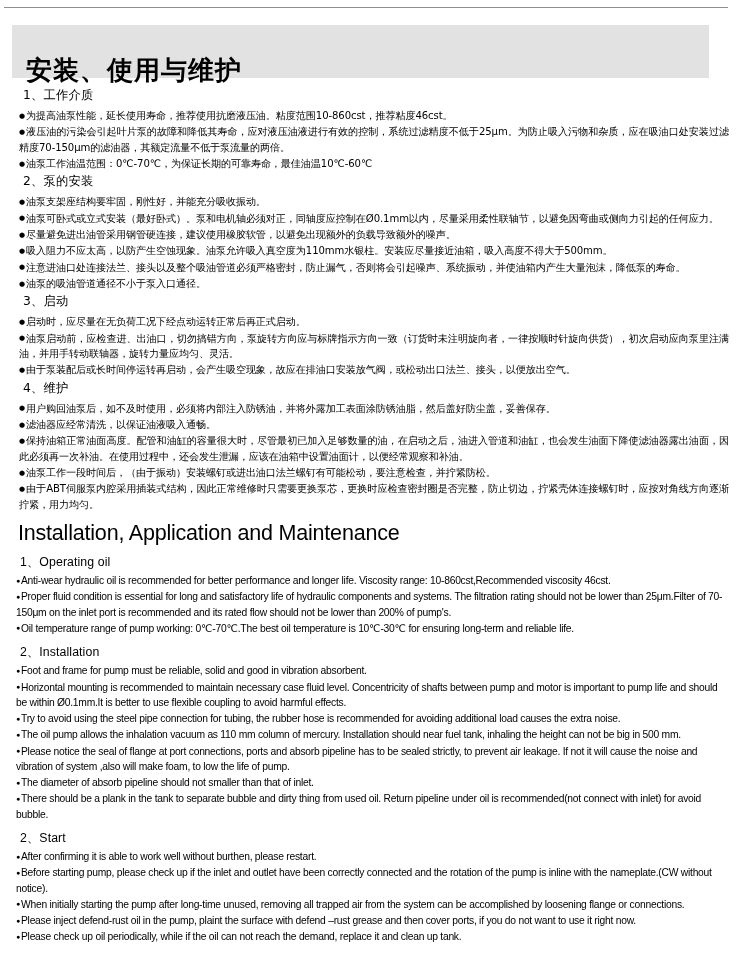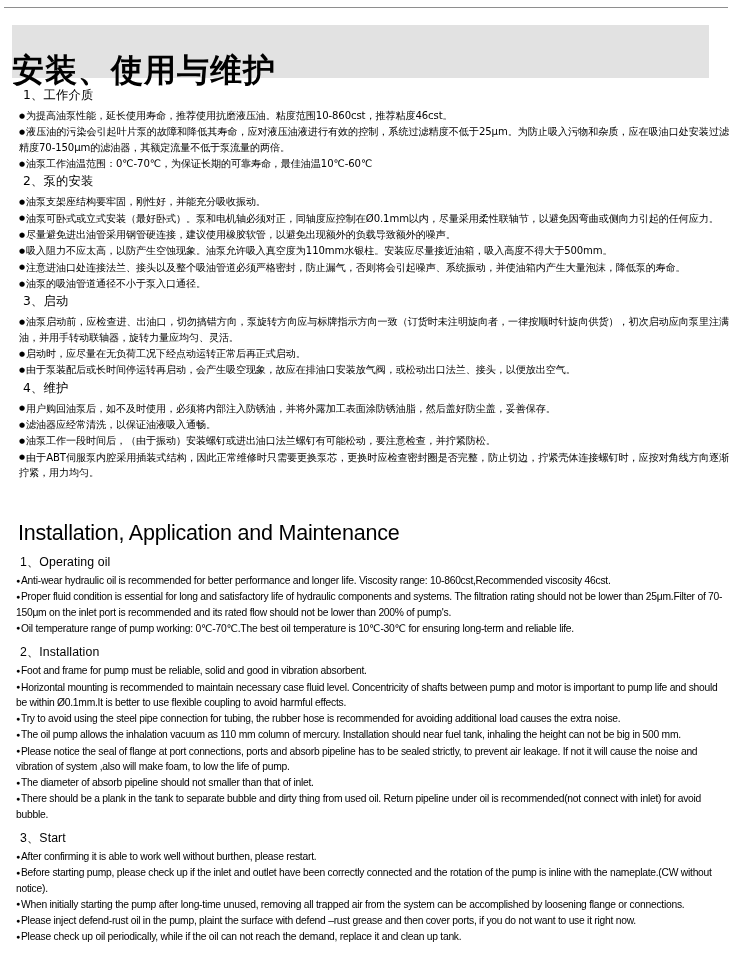--- a/index.html
+++ b/index.html
@@ -35,22 +35,23 @@
     left: 12px;
     width: 697px;
     height: 53px;
     background: #e2e2e2;
     display: flex;
     align-items: center;
   }
   .title-banner .cn-title {
     font-family: "DejaVu Sans", "Liberation Sans", sans-serif;
     font-weight: 700;
-    font-size: 32px;
+    font-size: 26px;
     letter-spacing: 1px;
+    padding-left: 14px;
     color: #000;
     line-height: 1;
     margin-top: 36px;
   }
   .content {
     position: absolute;
     top: 86px;
     left: 19px;
     width: 710px;
   }
@@ -130,29 +131,30 @@
       <p class="bul-cn">油泵支架座结构要牢固，刚性好，并能充分吸收振动。</p>
       <p class="bul-cn">油泵可卧式或立式安装（最好卧式）。泵和电机轴必须对正，同轴度应控制在Ø0.1mm以内，尽量采用柔性联轴节，以避免因弯曲或侧向力引起的任何应力。</p>
       <p class="bul-cn">尽量避免进出油管采用钢管硬连接，建议使用橡胶软管，以避免出现额外的负载导致额外的噪声。</p>
       <p class="bul-cn">吸入阻力不应太高，以防产生空蚀现象。油泵允许吸入真空度为110mm水银柱。安装应尽量接近油箱，吸入高度不得大于500mm。</p>
       <p class="bul-cn">注意进油口处连接法兰、接头以及整个吸油管道必须严格密封，防止漏气，否则将会引起噪声、系统振动，并使油箱内产生大量泡沫，降低泵的寿命。</p>
       <p class="bul-cn">油泵的吸油管道通径不小于泵入口通径。</p>
     </div>
 
     <div>
       <div class="sec-head-cn">3、启动</div>
+      <p class="bul-cn">启动时，应尽量在无负荷工况下经点动运转正常后再正式启动。</p>
       <p class="bul-cn">油泵启动前，应检查进、出油口，切勿搞错方向，泵旋转方向应与标牌指示方向一致（订货时未注明旋向者，一律按顺时针旋向供货），初次启动应向泵里注满油，并用手转动联轴器，旋转力量应均匀、灵活。</p>
-      <p class="bul-cn">启动时，应尽量在无负荷工况下经点动运转正常后再正式启动。</p>
       <p class="bul-cn">由于泵装配后或长时间停运转再启动，会产生吸空现象，故应在排油口安装放气阀，或松动出口法兰、接头，以便放出空气。</p>
     </div>
 
     <div>
       <div class="sec-head-cn">4、维护</div>
       <p class="bul-cn">用户购回油泵后，如不及时使用，必须将内部注入防锈油，并将外露加工表面涂防锈油脂，然后盖好防尘盖，妥善保存。</p>
       <p class="bul-cn">滤油器应经常清洗，以保证油液吸入通畅。</p>
+      <p class="bul-cn">保持油箱正常油面高度。配管和油缸的容量很大时，尽管最初已加入足够数量的油，在启动之后，油进入管道和油缸，也会发生油面下降使滤油器露出油面，因此必须再一次补油。在使用过程中，还会发生泄漏，应该在油箱中设置油面计，以便经常观察和补油。</p>
       <p class="bul-cn">油泵工作一段时间后，（由于振动）安装螺钉或进出油口法兰螺钉有可能松动，要注意检查，并拧紧防松。</p>
       <p class="bul-cn">由于ABT伺服泵内腔采用插装式结构，因此正常维修时只需要更换泵芯，更换时应检查密封圈是否完整，防止切边，拧紧壳体连接螺钉时，应按对角线方向逐渐拧紧，用力均匀。</p>
     </div>
 
   </div>
 
   <div class="lower">
 
     <div class="en-title">Installation, Application and Maintenance</div>
 
@@ -168,21 +170,21 @@
       <p class="bul-en">Foot and frame for pump must be reliable, solid and good in vibration absorbent.</p>
       <p class="bul-en">Horizontal mounting is recommended to maintain necessary case fluid level. Concentricity of shafts between pump and motor is important to pump life and should be within Ø0.1mm.It is better to use flexible coupling to avoid harmful effects.</p>
       <p class="bul-en">Try to avoid using the steel pipe connection for tubing, the rubber hose is recommended for avoiding additional load causes the extra noise.</p>
       <p class="bul-en">The oil pump allows the inhalation vacuum as 110 mm column of mercury. Installation should near fuel tank, inhaling the height can not be big in 500 mm.</p>
       <p class="bul-en">Please notice the seal of flange at port connections, ports and absorb pipeline has to be sealed strictly, to prevent air leakage. If not it will cause the noise and vibration of system ,also will make foam, to low the life of pump.</p>
       <p class="bul-en">The diameter of absorb pipeline should not smaller than that of inlet.</p>
       <p class="bul-en">There should be a plank in the tank to separate bubble and dirty thing from used oil. Return pipeline under oil is recommended(not connect with inlet) for avoid bubble.</p>
     </div>
 
     <div class="en-block">
-      <div class="sec-head-en">3、Start</div>
+      <div class="sec-head-en">2、Start</div>
       <p class="bul-en">After confirming it is able to work well without burthen, please restart.</p>
       <p class="bul-en">Before starting pump, please check up if the inlet and outlet have been correctly connected and the rotation of the pump is inline with the nameplate.(CW without notice).</p>
       <p class="bul-en">When initially starting the pump after long-time unused, removing all trapped air from the system can be accomplished by loosening flange or connections.</p>
     </div>
 
     <div class="en-block">
       <p class="bul-en">Please inject defend-rust oil in the pump, plaint the surface with defend –rust grease and then cover ports, if you do not want to use it right now.</p>
       <p class="bul-en">Please check up oil periodically, while if the oil can not reach the demand, replace it and clean up tank.</p>
 
     </div>

